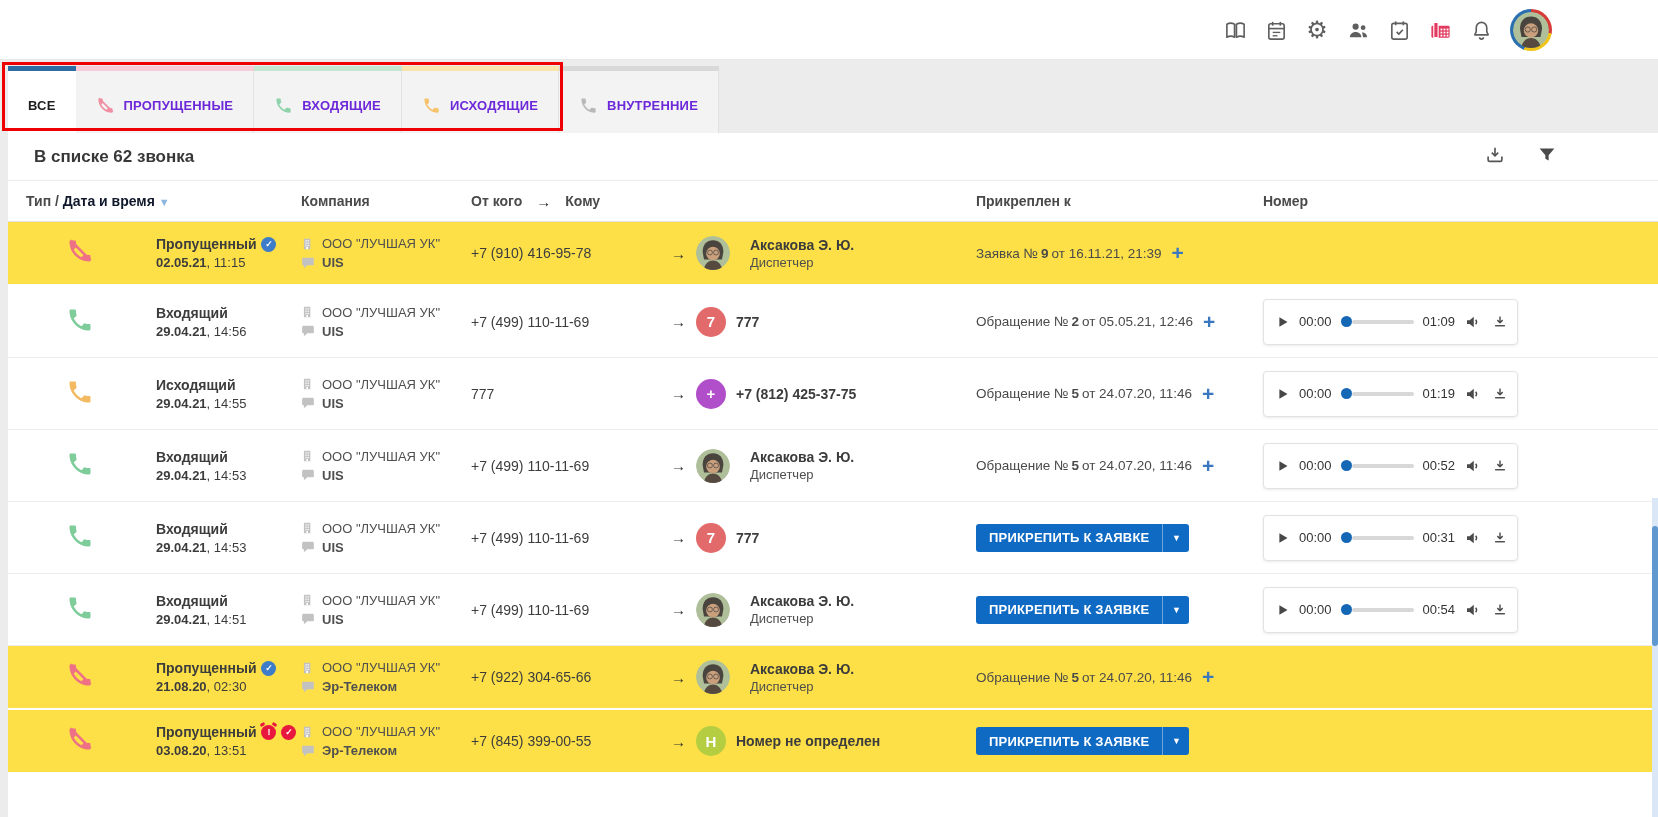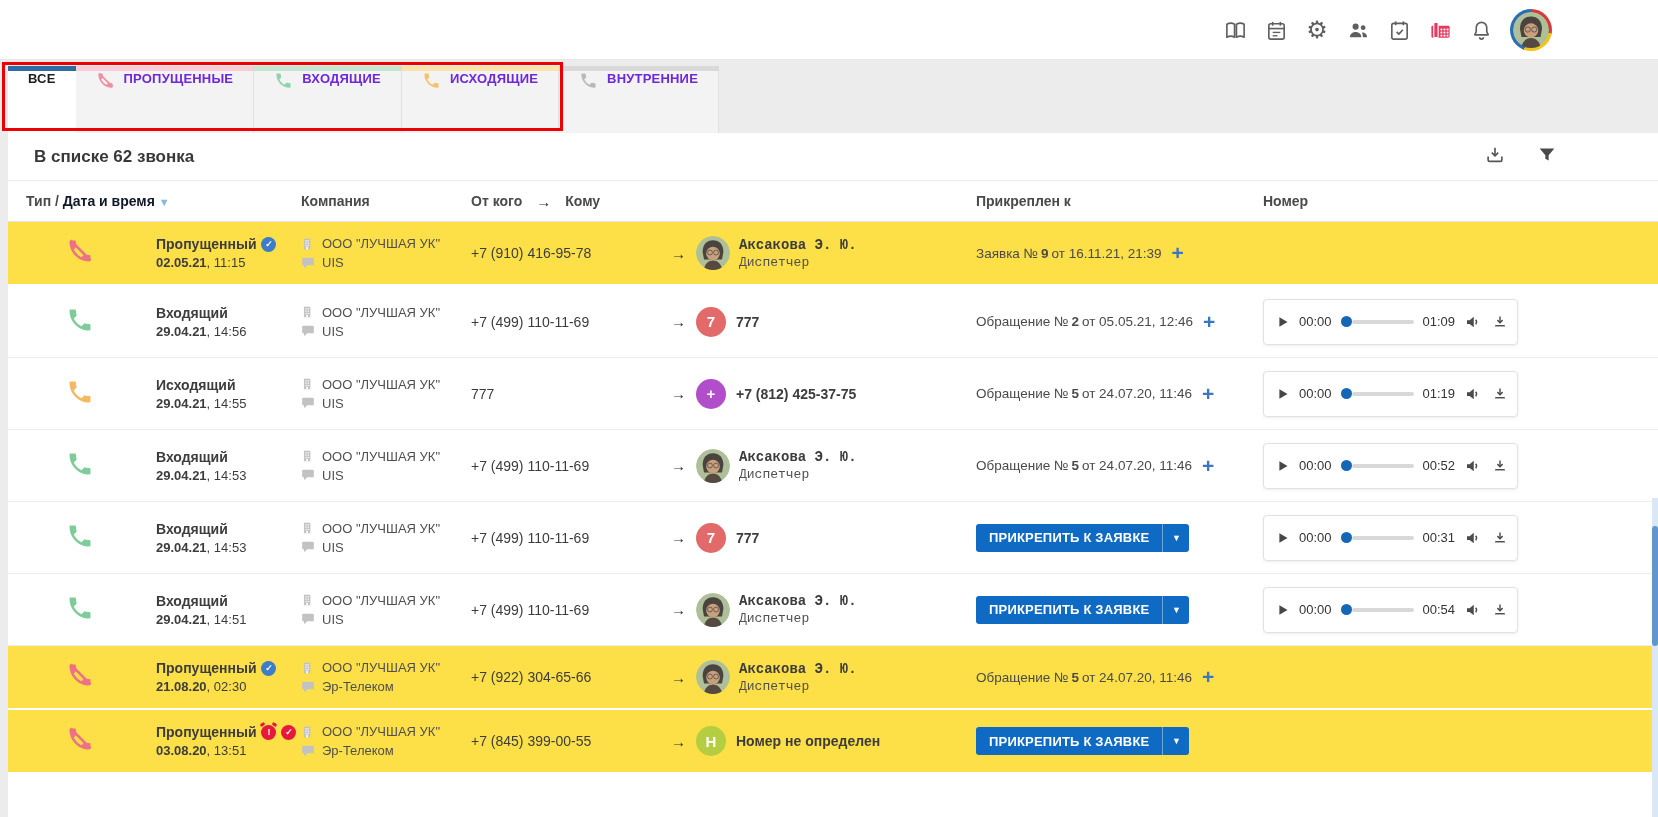--- a/index.html
+++ b/index.html
@@ -16,21 +16,21 @@
   .gear-glyph { font-size:24px; line-height:24px; color:#5f5f5f; }
   .avatar-ring { width:42px; height:42px; border-radius:50%; display:flex; align-items:center; justify-content:center;
     background:conic-gradient(#d63b37 0 100deg, #f0c419 100deg 200deg, #2a6fb0 200deg 360deg); cursor:pointer; }
   .avatar-ring svg { width:36px; height:36px; border-radius:50%; }
 
   
   .tabs-area { position:relative; height:73px; background:#ececec; }
   .tabs { display:flex; margin-left:8px; padding-top:6px; }
   .tab { cursor:pointer; }
   .tab-colorbar { height:5px; }
-  .tab-body { height:68px; background:#f3f3f3; display:flex; align-items:flex-start; gap:9px; padding:0 20px;
+  .tab-body { height:68px; background:#f3f3f3; display:flex; align-items:center; gap:9px; padding:12px 20px;
     border-right:1px solid #e2e2e2; }
   .tab.active .tab-body { background:#fff; border-right:none; }
   .tab-label { font-size:13px; font-weight:bold; color:#6d28d9; letter-spacing:.2px; }
   .tab.active .tab-label { color:#1e1e1e; }
   .tab-phone { width:19px; height:19px; }
   .tab-phone svg { width:19px; height:19px; }
   .tab-phone.missed { color:#f18fa2; } .tab-phone.incoming { color:#8ed3a9; }
   .tab-phone.outgoing { color:#f6c26b; } .tab-phone.internal { color:#b9b9b9; }
   .slash { display:none; }
   .missed .slash { display:inline; }
@@ -66,26 +66,26 @@
     display:inline-flex; align-items:center; justify-content:center; }
   .badge.verified { background:#3d7cc9; }
   .badge.alarm, .badge.redcheck { background:#e8173d; }
   .badge.alarm { position:relative; }
   .badge.alarm::before, .badge.alarm::after { content:""; position:absolute; width:5px; height:3px;
     background:#e8173d; border-radius:2px; top:-2px; }
   .badge.alarm::before { left:-1px; transform:rotate(-35deg); }
   .badge.alarm::after { right:-1px; transform:rotate(35deg); }
 
   .comp-line { display:flex; align-items:center; gap:7px; font-size:13px; color:#4f4f4f; }
-  .comp-line + .comp-line { margin-top:4px; }
+  .comp-line + .comp-line { margin-top:4px;font-weight:bold; }
   .comp-line svg { width:14px; height:14px; color:#c2c2c2; flex:none; }
   .c-from { font-size:14px; color:#3c3c3c; }
   .c-arrow { font-size:15px; color:#2f2f2f; }
 
-  .to-person { display:flex; align-items:center; gap:9px;font-family:Liberation Mono, monospace; }
+  .to-person { display:flex; align-items:center; gap:20px; }
   .avatar-sm { width:34px; height:34px; flex:none; }
   .avatar-sm svg { width:34px; height:34px; border-radius:50%; }
   .to-name { font-size:14px; font-weight:bold; color:#3c3c3c; }
   .to-role { font-size:13px; color:#4f4f4f; margin-top:2px; }
   .to-circle { display:flex; align-items:center; gap:10px; }
   .circle { width:30px; height:30px; border-radius:50%; color:#fff; font-size:15px; font-weight:bold;
     display:flex; align-items:center; justify-content:center; flex:none; }
   .to-num { font-size:14px; font-weight:bold; color:#3c3c3c; }
 
   .attach-text { font-size:13.5px; color:#4a4a4a; display:flex; align-items:center; }

